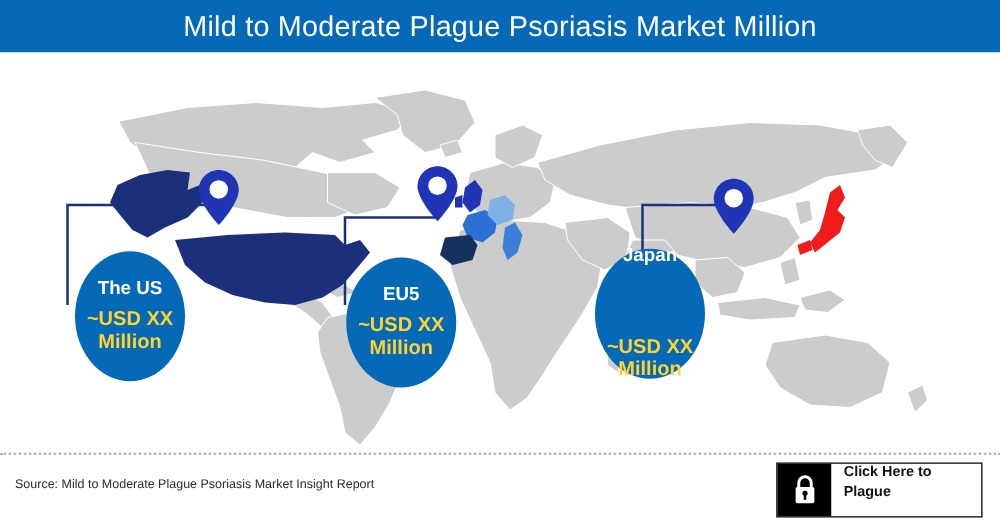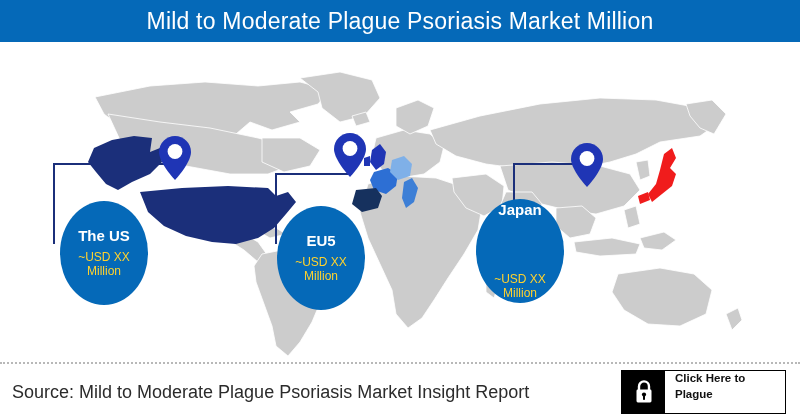--- a/index.html
+++ b/index.html
@@ -42,33 +42,33 @@
     background:#0569b8;
     display:flex;flex-direction:column;
     align-items:center;justify-content:center;
     text-align:center;
     line-height:1.15;
   }
   .bubble .b-title{
     color:#ffffff;font-weight:bold;font-size:15px;margin-bottom:7px;
   }
   .bubble .b-value{
-    color:#ffd22e;font-weight:normal;font-size:12px;
+    color:#ffd22e;font-weight:bold;font-size:16px;
   }
   .bubble .b-value span{display:block;}
 
   
   .divider{
     position:absolute;left:0;top:362px;width:800px;height:0;
     border-top:2px dotted #b8b8b8;
   }
   .footer{position:absolute;left:0;top:364px;width:800px;height:56px;background:#fff;}
   .source-text{
     position:absolute;left:12px;top:18px;
-    font-size:18px;color:#2b2b2b;white-space:nowrap;
+    font-size:10px;color:#2b2b2b;white-space:nowrap;
   }
   .unlock-btn{
     position:absolute;left:621px;top:6px;width:165px;height:44px;
     background:#ffffff;border:1.5px solid #000000;
     display:flex;align-items:stretch;box-sizing:border-box;
   }
   .unlock-icon-box{
     width:43px;background:#000000;
     display:flex;align-items:center;justify-content:center;flex:0 0 43px;
   }

